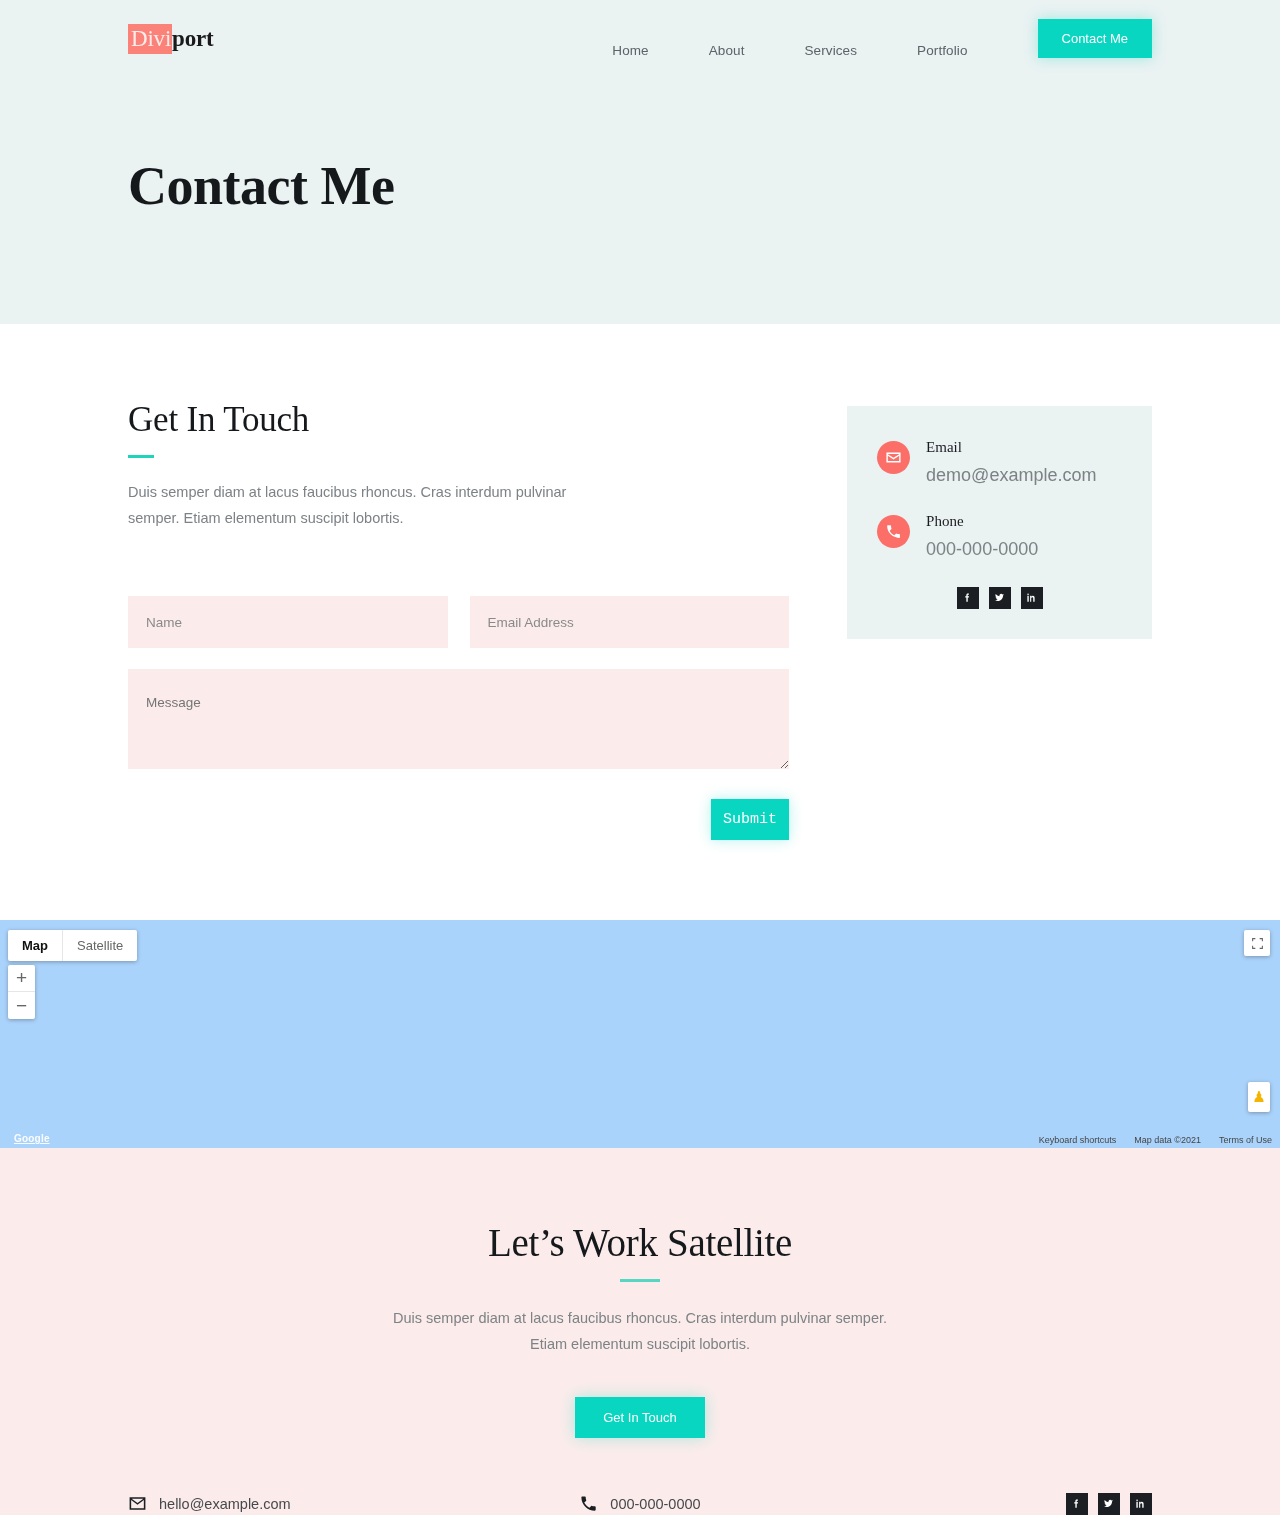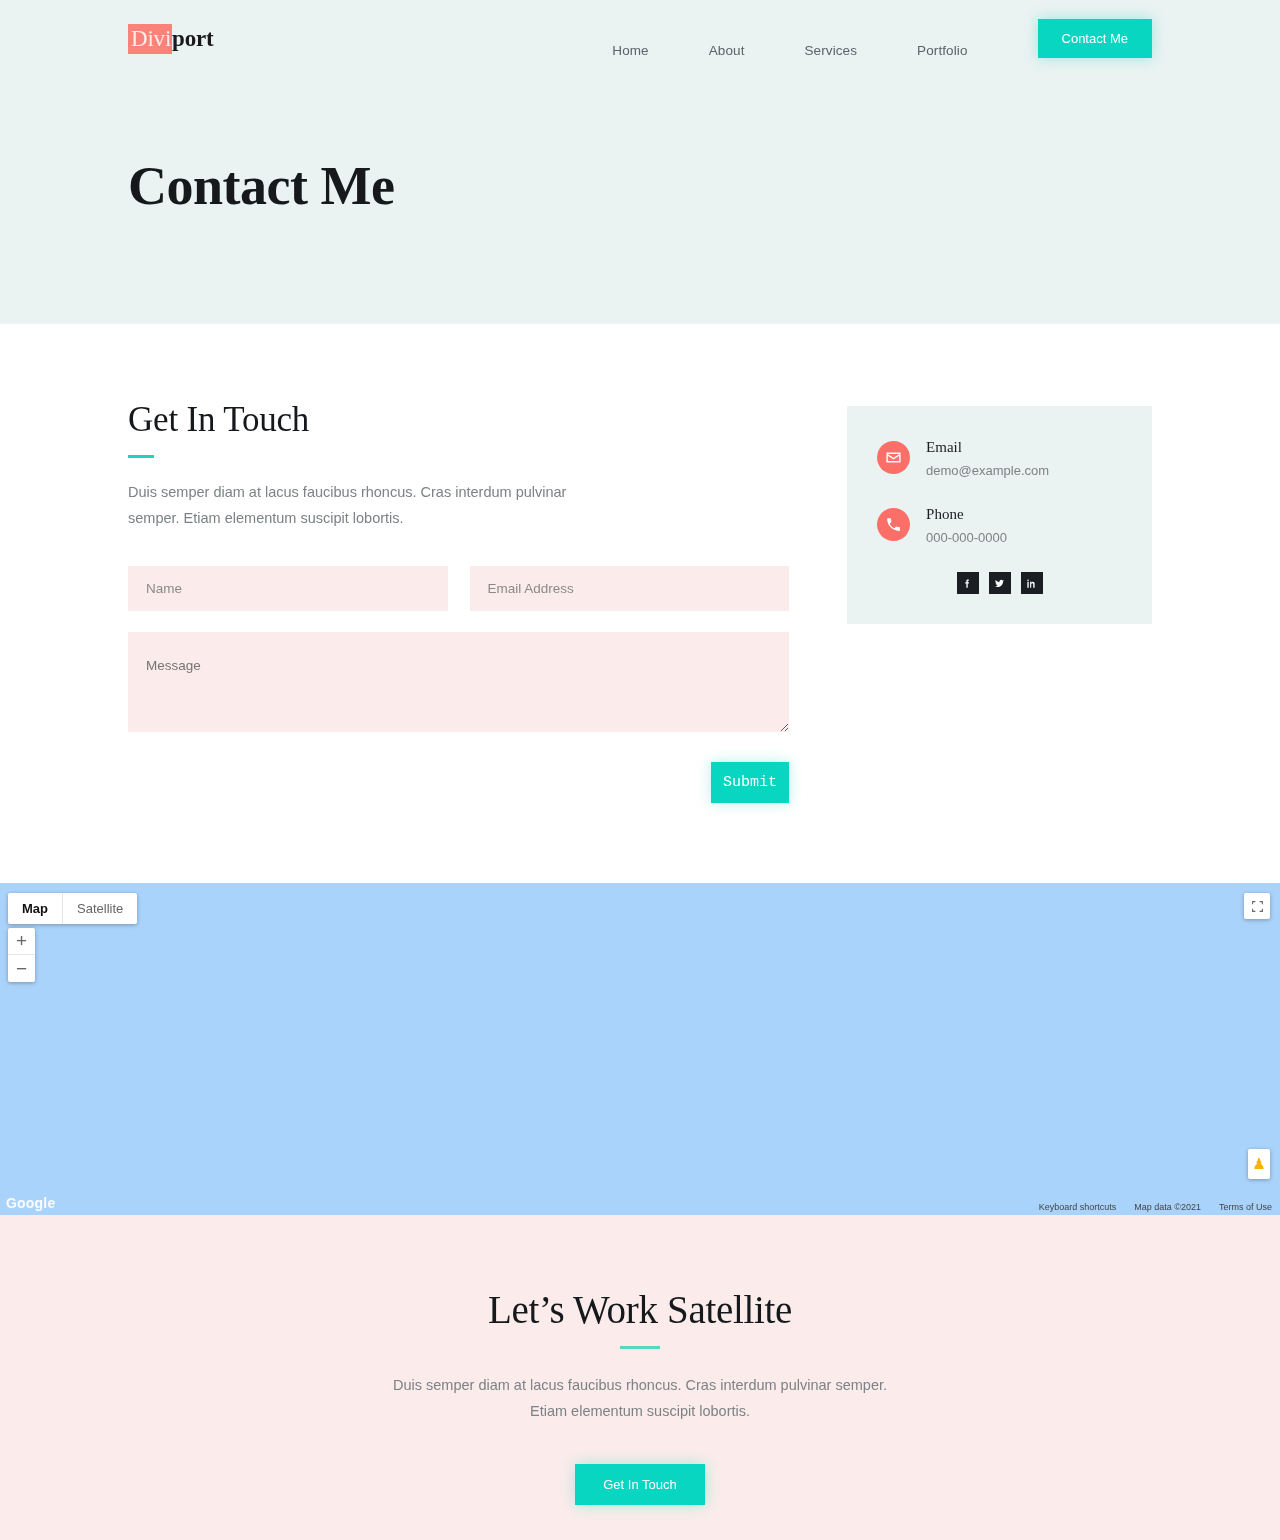--- a/index.html
+++ b/index.html
@@ -114,21 +114,22 @@
   }
   .field {
     flex: 1;
     background: #fbeceb;
     border: none;
     outline: none;
     padding: 8px 18px;
     font-family: "Liberation Sans", sans-serif;
     font-size: 13.5px;
     color: #6d6b6b;
-    height: 45px;
+    height: 52px;
+    margin-top: 30px;
   }
   .field::placeholder { color: #8a8a8a; opacity: 1; }
   .textarea {
     width: 100%;
     background: #fbeceb;
     border: none;
     outline: none;
     padding: 26px 18px;
     margin-top: 21px;
     font-family: "Liberation Sans", sans-serif;
@@ -178,21 +179,21 @@
     margin-top: 3px;
   }
   .info-icon svg { width: 17px; height: 17px; fill: #ffffff; }
   .info-label {
     font-family: "Liberation Serif", serif;
     font-size: 15px;
     color: #1a1d20;
     line-height: 1.2;
   }
   .info-value {
-    font-size: 13px;
+    font-size: 18px;
     color: #7d8285;
     line-height: 1.45;
     margin-top: 6px;
   }
   .socials {
     display: flex;
     gap: 10px;
     justify-content: center;
     margin-top: 8px;
   }
@@ -202,21 +203,21 @@
     display: flex;
     align-items: center;
     justify-content: center;
     cursor: pointer;
   }
   .social-btn svg { width: 11px; height: 11px; fill: #ffffff; }
 
   
   .map {
     position: relative;
-    height: 332px;
+    height: 228px;
     background: #aad3fb;
     overflow: hidden;
   }
   .map-type {
     position: absolute;
     top: 10px; left: 8px;
     display: flex;
     background: #fff;
     border-radius: 2px;
     box-shadow: 0 1px 4px rgba(0,0,0,.3);
@@ -269,27 +270,28 @@
     box-shadow: 0 1px 4px rgba(0,0,0,.3);
     display: flex;
     align-items: center;
     justify-content: center;
     cursor: pointer;
     font-size: 15px;
     color: #f4b400;
   }
   .map-watermark {
     position: absolute;
-    left: 6px; bottom: 4px;
+    left: 14px; bottom: 4px;
     color: #fff;
-    font-size: 14px;
+    font-size: 10px;
     font-family: "Liberation Sans", sans-serif;
     font-weight: bold;
     letter-spacing: .2px;
     opacity: .95;
+    text-decoration: underline;
   }
   .map-legal {
     position: absolute;
     right: 0; bottom: 0;
     display: flex;
     gap: 18px;
     padding: 2px 8px 3px;
     font-size: 9px;
     color: #444;
   }

